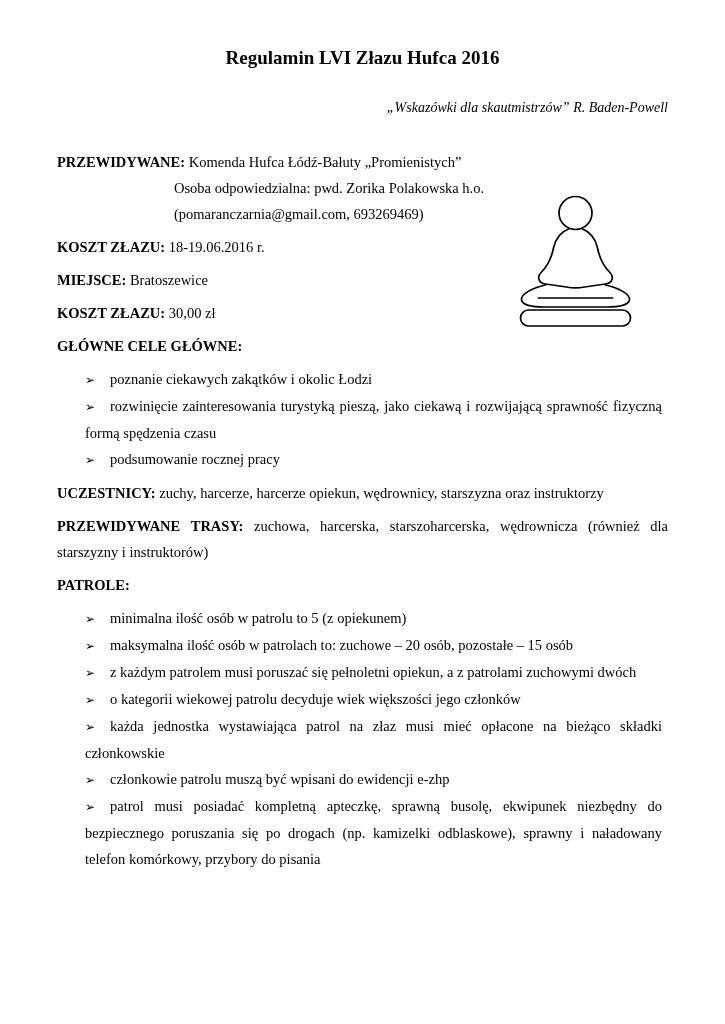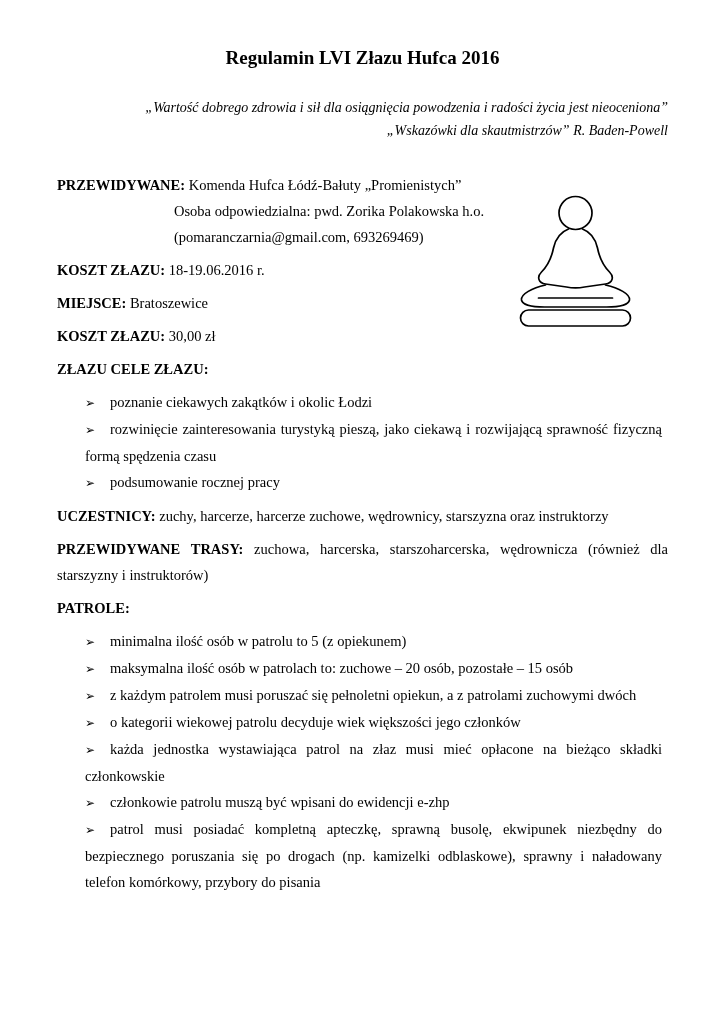--- a/index.html
+++ b/index.html
@@ -59,21 +59,20 @@
   .figure svg { display: block; width: 100%; height: 100%; }
 </style>
 </head>
 <body>
 
 <div class="page">
 
   <h1 class="title">Regulamin LVI Złazu Hufca 2016</h1>
 
   <div class="quote">
-    <div>„Wartość dobrego zdrowia i sił dla osiągnięcia powodzenia i radości życia jest nieoceniona”</div>
     <div>„Wskazówki dla skautmistrzów” R. Baden-Powell</div>
   </div>
 
   <div class="figure">
     <svg viewBox="0 0 135 142" fill="none" stroke="#000000" stroke-width="1.7" stroke-linecap="round" stroke-linejoin="round">
       <circle cx="67" cy="19" r="16.5"></circle>
       <path d="M60 35 C52 38 47 45 45 54 C43 64 39 72 33 78 C28 83 30 89 37 90 L58 93 C63 94 71 94 76 93 L97 90 C104 89 106 83 101 78 C95 72 91 64 89 54 C87 45 82 38 74 35"></path>
       <path d="M37 91 C24 94 12 100 13 106 C14 111 24 113 36 113 L98 113 C110 113 120 111 121 106 C122 100 110 94 97 91"></path>
       <path d="M30 104 L104 104"></path>
       <rect x="12" y="116" width="110" height="16" rx="8"></rect>
@@ -98,32 +97,32 @@
     <span class="label">MIEJSCE:</span>
     <span>Bratoszewice</span>
   </div>
 
   <div class="block">
     <span class="label">KOSZT ZŁAZU:</span>
     <span>30,00 zł</span>
   </div>
 
   <div class="block">
-    <span class="label">ZŁAZU CELE ZŁAZU:</span>
+    <span class="label">GŁÓWNE CELE GŁÓWNE:</span>
   </div>
 
   <ul class="arrows">
     <li><span class="marker">➢</span><span>poznanie ciekawych zakątków i okolic Łodzi</span></li>
     <li><span class="marker">➢</span><span>rozwinięcie zainteresowania turystyką pieszą, jako ciekawą i rozwijającą sprawność fizyczną formą spędzenia czasu</span></li>
     <li><span class="marker">➢</span><span>podsumowanie rocznej pracy</span></li>
   </ul>
 
   <div class="block justify">
     <span class="label">UCZESTNICY:</span>
-    <span>zuchy, harcerze, harcerze zuchowe, wędrownicy, starszyzna oraz instruktorzy</span>
+    <span>zuchy, harcerze, harcerze opiekun, wędrownicy, starszyzna oraz instruktorzy</span>
   </div>
 
   <div class="block justify">
     <span class="label">PRZEWIDYWANE TRASY:</span>
     <span>zuchowa, harcerska, starszoharcerska, wędrownicza (również dla starszyzny i instruktorów)</span>
   </div>
 
   <div class="block">
     <span class="label">PATROLE:</span>
   </div>

